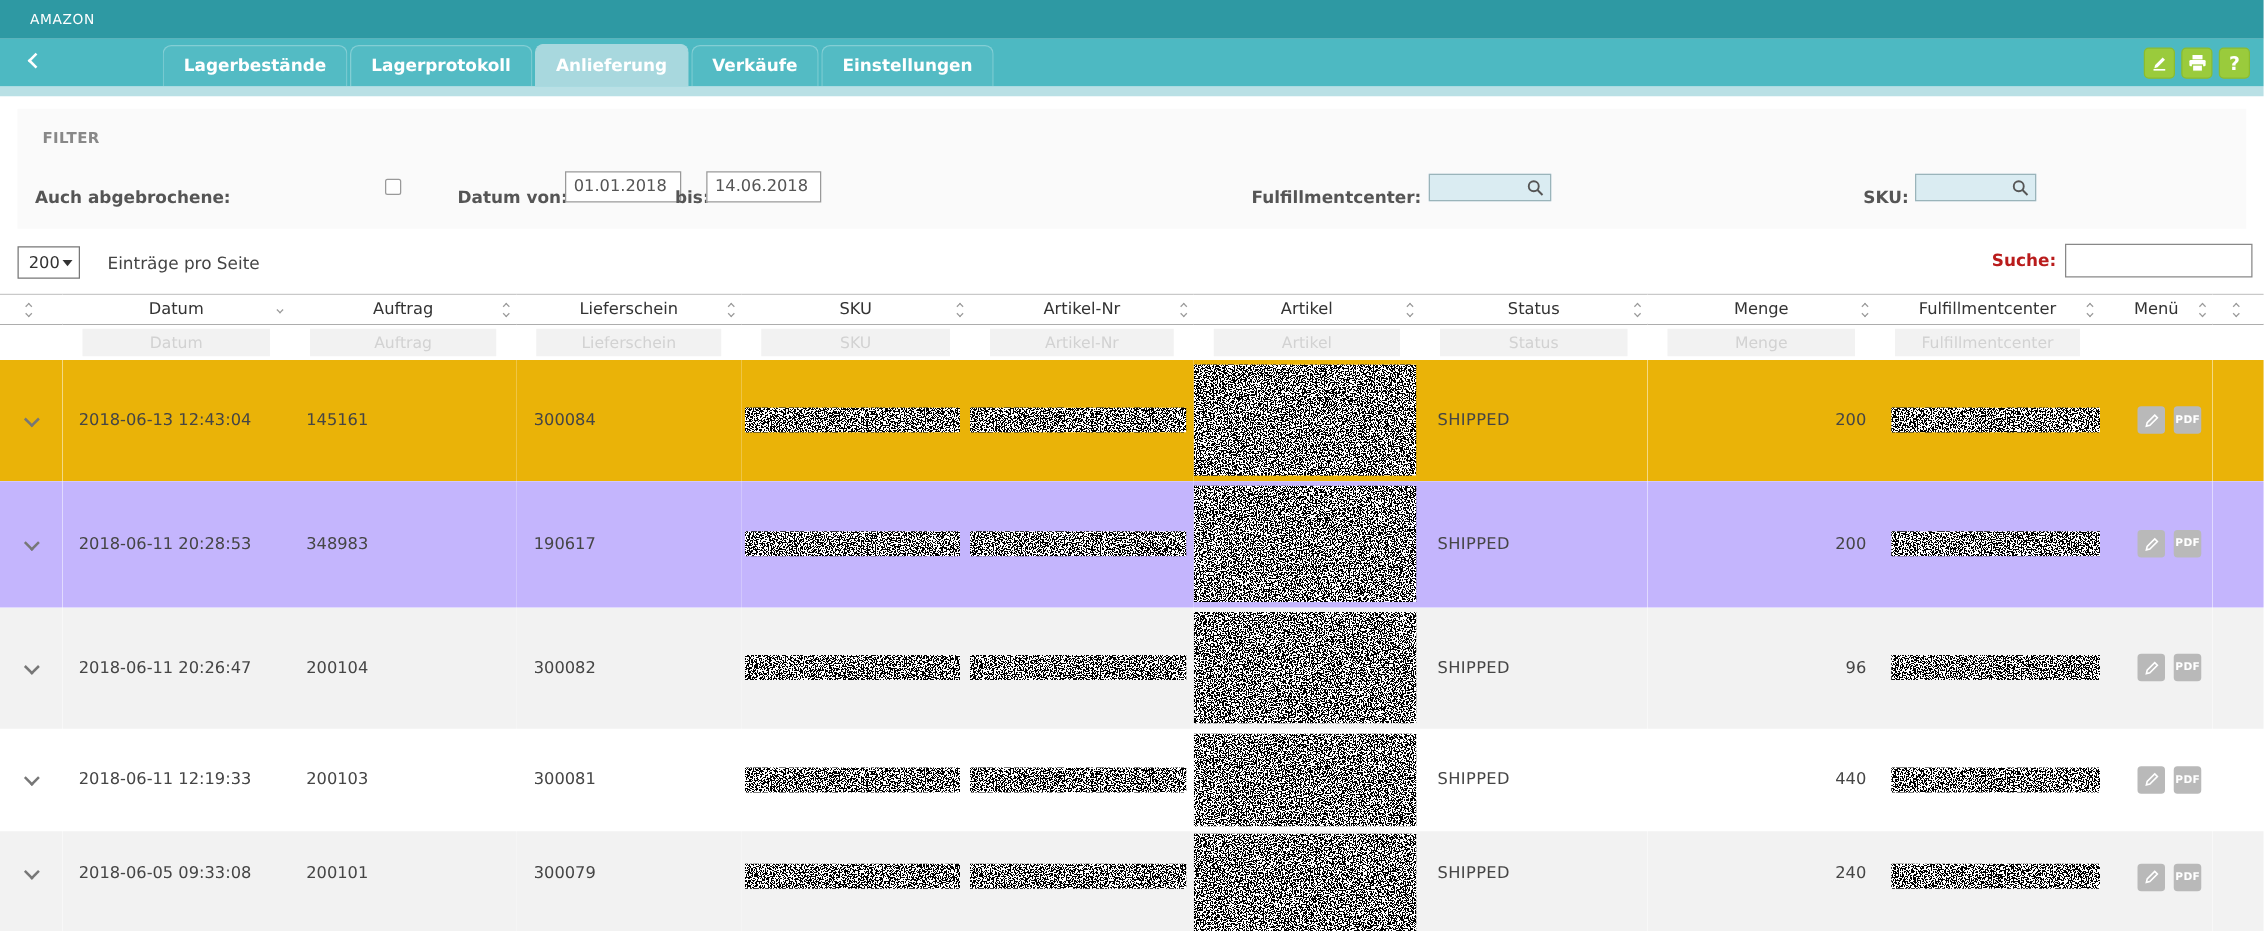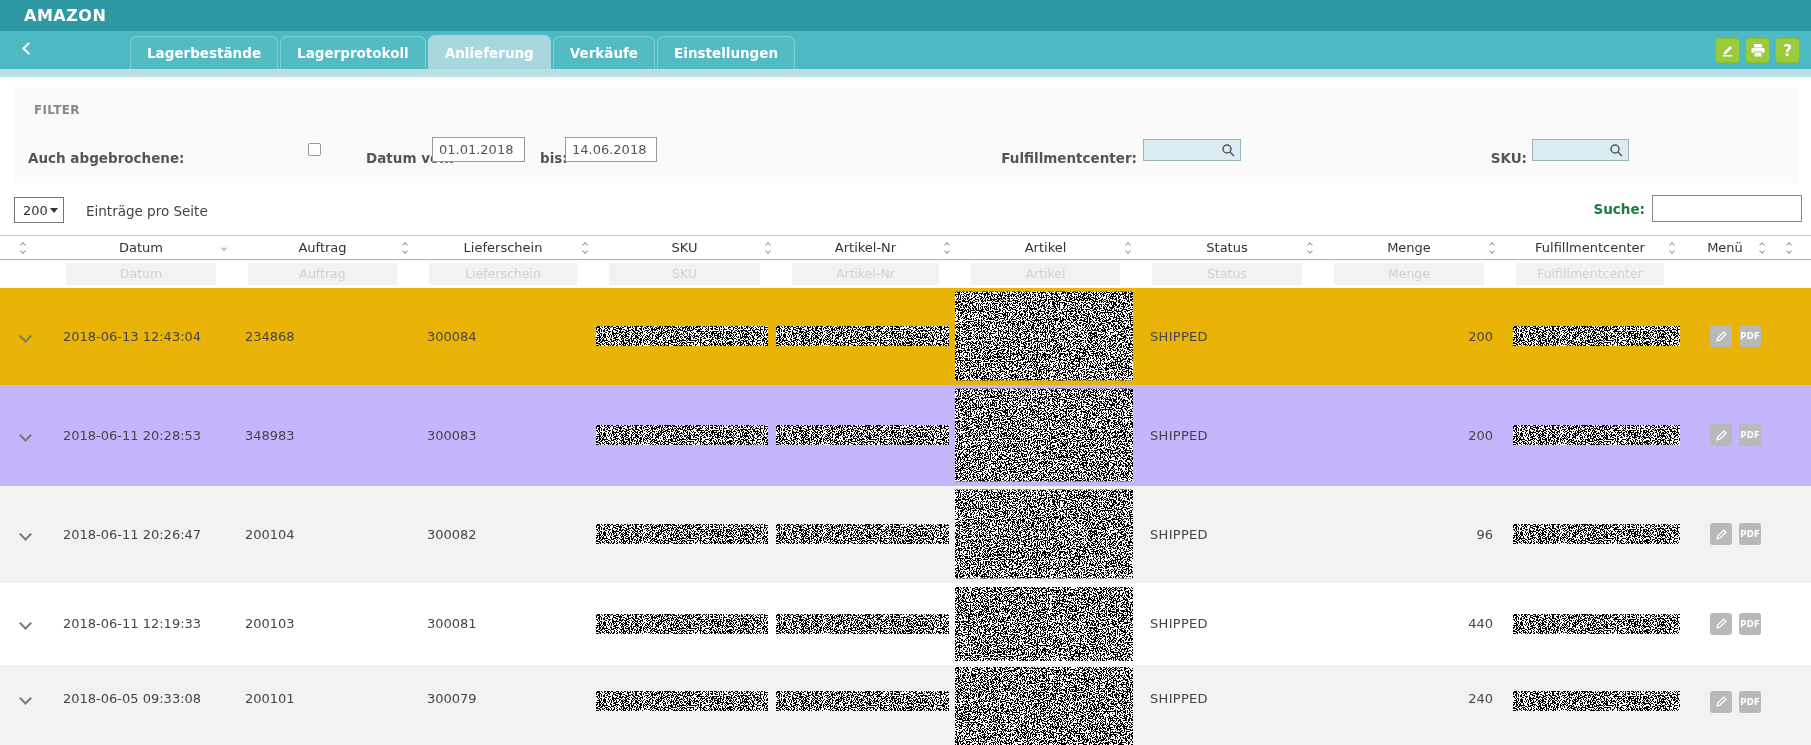--- a/index.html
+++ b/index.html
@@ -1,21 +1,21 @@
 <!DOCTYPE html>
 <html><head>
 <meta charset="utf-8">
 <style>
   * { margin:0; padding:0; box-sizing:border-box; }
   html,body { width:1811px; height:745px; overflow:hidden; background:#fff;
     font-family:"DejaVu Sans","Liberation Sans",sans-serif; }
 
   
   .topbar { height:31px; background:#2e99a3; display:flex; align-items:center; }
-  .topbar .apptitle { color:#fff; font-size:16px; font-weight:bold; letter-spacing:.5px; margin-left:24px; }
+  .topbar .apptitle { color:#fff; font-size:11px; font-weight:normal; letter-spacing:.5px; margin-left:24px; }
 
   .tabbar { height:38px; background:#4db9c2; position:relative; display:flex; align-items:flex-end; }
   .backbtn { position:absolute; left:24px; top:13px; width:11px; height:11px; cursor:pointer; }
   .backbtn i { display:block; width:9px; height:9px; border:solid #fff; border-width:0 0 2px 2px; transform:rotate(45deg); }
   .tabs { display:flex; margin-left:130px; align-items:flex-end; }
   .tab { height:30px; padding:16px 16px; display:flex; align-items:center; color:#fff; font-size:13.5px; font-weight:600;
          background:rgba(255,255,255,0.04); border:1px solid rgba(255,255,255,0.28); border-bottom:none;
          border-radius:7px 7px 0 0; margin-right:2px; cursor:pointer; white-space:nowrap; }
   .tab.active { background:#a8d8de; height:34px; border-color:#a8d8de; }
   .tb-actions { position:absolute; right:11px; top:7px; display:flex; gap:5px; }
@@ -33,21 +33,21 @@
   .f-search { position:absolute; top:52px; height:22px; background:#daecf2; border:1px solid #9ab4ba; display:flex; align-items:center; cursor:text; }
   .f-search svg { margin-left:auto; margin-right:4px; }
 
   
   .pagerrow { position:relative; height:52px; }
   .pselect { position:absolute; left:14px; top:14px; width:50px; height:26px; border:1px solid #777; background:#fff;
              font-size:13px; color:#333; display:flex; align-items:center; cursor:pointer; }
   .pselect .val { padding-left:8px; }
   .pselect .arr { margin-left:auto; margin-right:5px; width:0; height:0; border-left:4px solid transparent; border-right:4px solid transparent; border-top:5px solid #333; }
   .entlabel { position:absolute; left:86px; top:20px; font-size:13.5px; color:#444; }
-  .suchelabel { position:absolute; right:166px; top:18px; font-size:13.5px; font-weight:bold; color:#15803d; }
+  .suchelabel { position:absolute; right:166px; top:18px; font-size:13.5px; font-weight:bold; color:#b91c1c; }
   .sucheinput { position:absolute; right:9px; top:12px; width:150px; height:27px; border:1px solid #888; background:#fff;
                 font-size:13px; padding:0 6px; font-family:inherit; }
 
   
   table { width:1811px; table-layout:fixed; border-collapse:collapse; }
   td, th { vertical-align:middle; font-size:13px; color:#454545; overflow:hidden; }
   tr.hrow th { height:24px; border-top:1px solid #c9c9c9; border-bottom:1px solid #adadad; font-size:13px; font-weight:400;
                color:#333; text-align:center; position:relative; background:#fff; }
   .sort { position:absolute; right:6px; top:50%; transform:translateY(-50%); display:flex; flex-direction:column; gap:2px; }
   .sort i { display:block; width:4px; height:4px; border:solid #999; }
@@ -137,21 +137,21 @@
     </div>
   </div>
 </div>
 <div class="substrip"></div>
 
 <div class="filterpanel">
   <div class="f-title">FILTER</div>
   <span class="f-item" style="left:14px">Auch abgebrochene:</span>
   <span class="cbox"></span>
   <span class="f-item" style="left:352px">Datum von:</span>
-  <input class="f-input" style="left: 418px; width: 93px;" value="01.01.2018">
+  <input class="f-input" style="left: 438px; width: 93px;" value="01.01.2018">
   <span class="f-item" style="left:526px">bis:</span>
   <input class="f-input" style="left: 551px; width: 92px;" value="14.06.2018">
   <span class="f-item" style="left:950px;width:173px;text-align:right">Fulfillmentcenter:</span>
   <div class="f-search" style="left:1129px;width:98px">
     <svg width="15" height="15" viewBox="0 0 15 15">
       <circle cx="6" cy="6" r="4" fill="none" stroke="#555" stroke-width="1.5"></circle>
       <line x1="9" y1="9" x2="13" y2="13" stroke="#555" stroke-width="1.5"></line>
     </svg>
   </div>
   <span class="f-item" style="left:1413px;width:100px;text-align:right">SKU:</span>
@@ -273,21 +273,21 @@
         </td>
       <td></td>
         <td></td>
     </tr>
   </thead>
   <tbody>
 
     <tr class="r1">
       <td class="c-exp"><span class="chev"></span></td>
       <td class="c-datum">2018-06-13 12:43:04</td>
-      <td class="c-auftrag">234868</td>
+      <td class="c-auftrag">145161</td>
       <td class="c-lief">300084</td>
       <td class="c-sku">
           <svg class="noise strip">
             <rect width="100%" height="100%" fill="#fff"></rect>
             <rect width="100%" height="100%" filter="url(#noiseF)"></rect>
           </svg>
         </td>
       <td class="c-artnr">
           <svg class="noise strip artnr">
             <rect width="100%" height="100%" fill="#fff"></rect>
@@ -316,21 +316,21 @@
           </span>
         <span class="gbtn">PDF</span>
       </td>
       <td></td>
     </tr>
 
     <tr class="r2">
       <td class="c-exp"><span class="chev"></span></td>
       <td class="c-datum">2018-06-11 20:28:53</td>
       <td class="c-auftrag">348983</td>
-      <td class="c-lief">300083</td>
+      <td class="c-lief">190617</td>
       <td class="c-sku">
           <svg class="noise strip">
             <rect width="100%" height="100%" fill="#fff"></rect>
             <rect width="100%" height="100%" filter="url(#noiseF)"></rect>
           </svg>
         </td>
       <td class="c-artnr">
           <svg class="noise strip artnr">
             <rect width="100%" height="100%" fill="#fff"></rect>
             <rect width="100%" height="100%" filter="url(#noiseF)"></rect>

